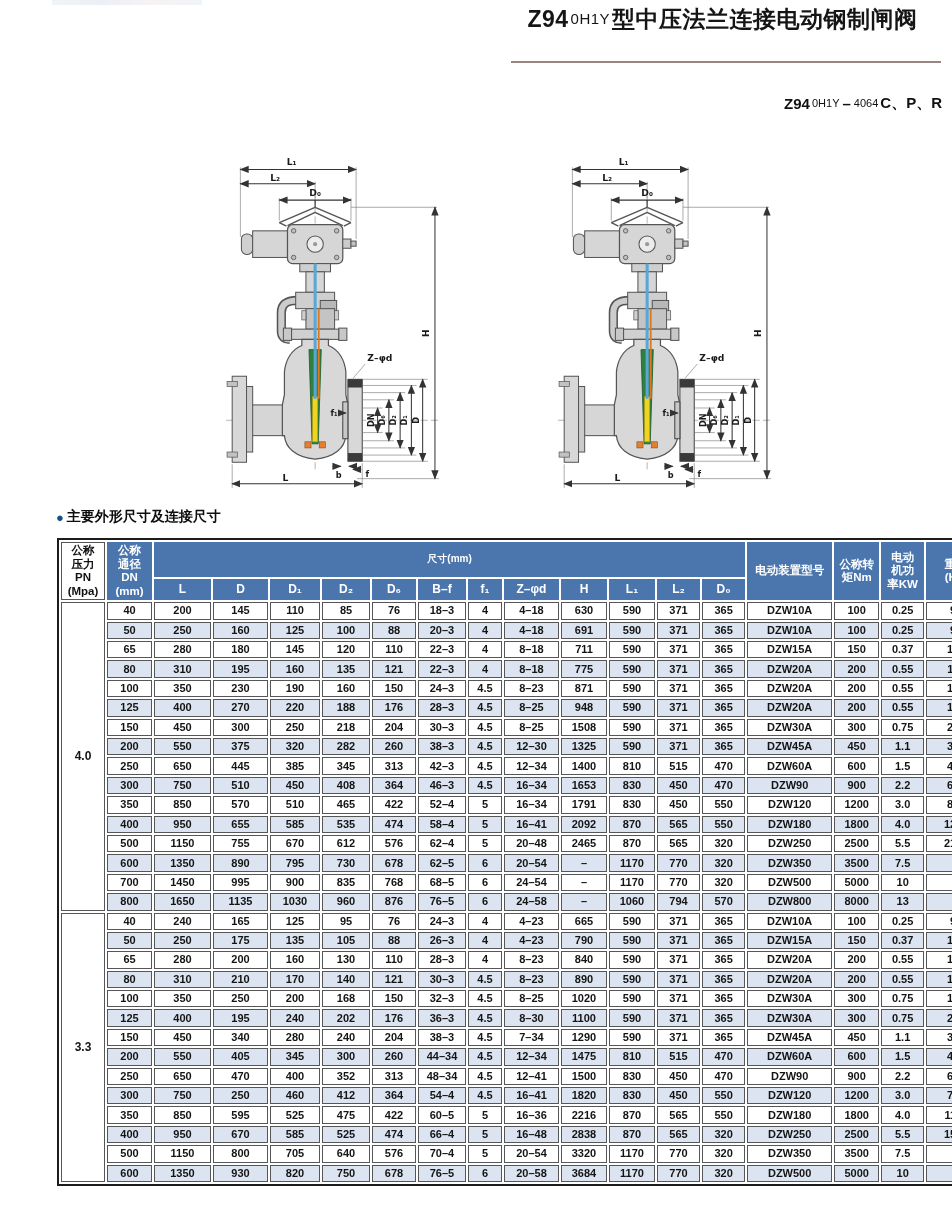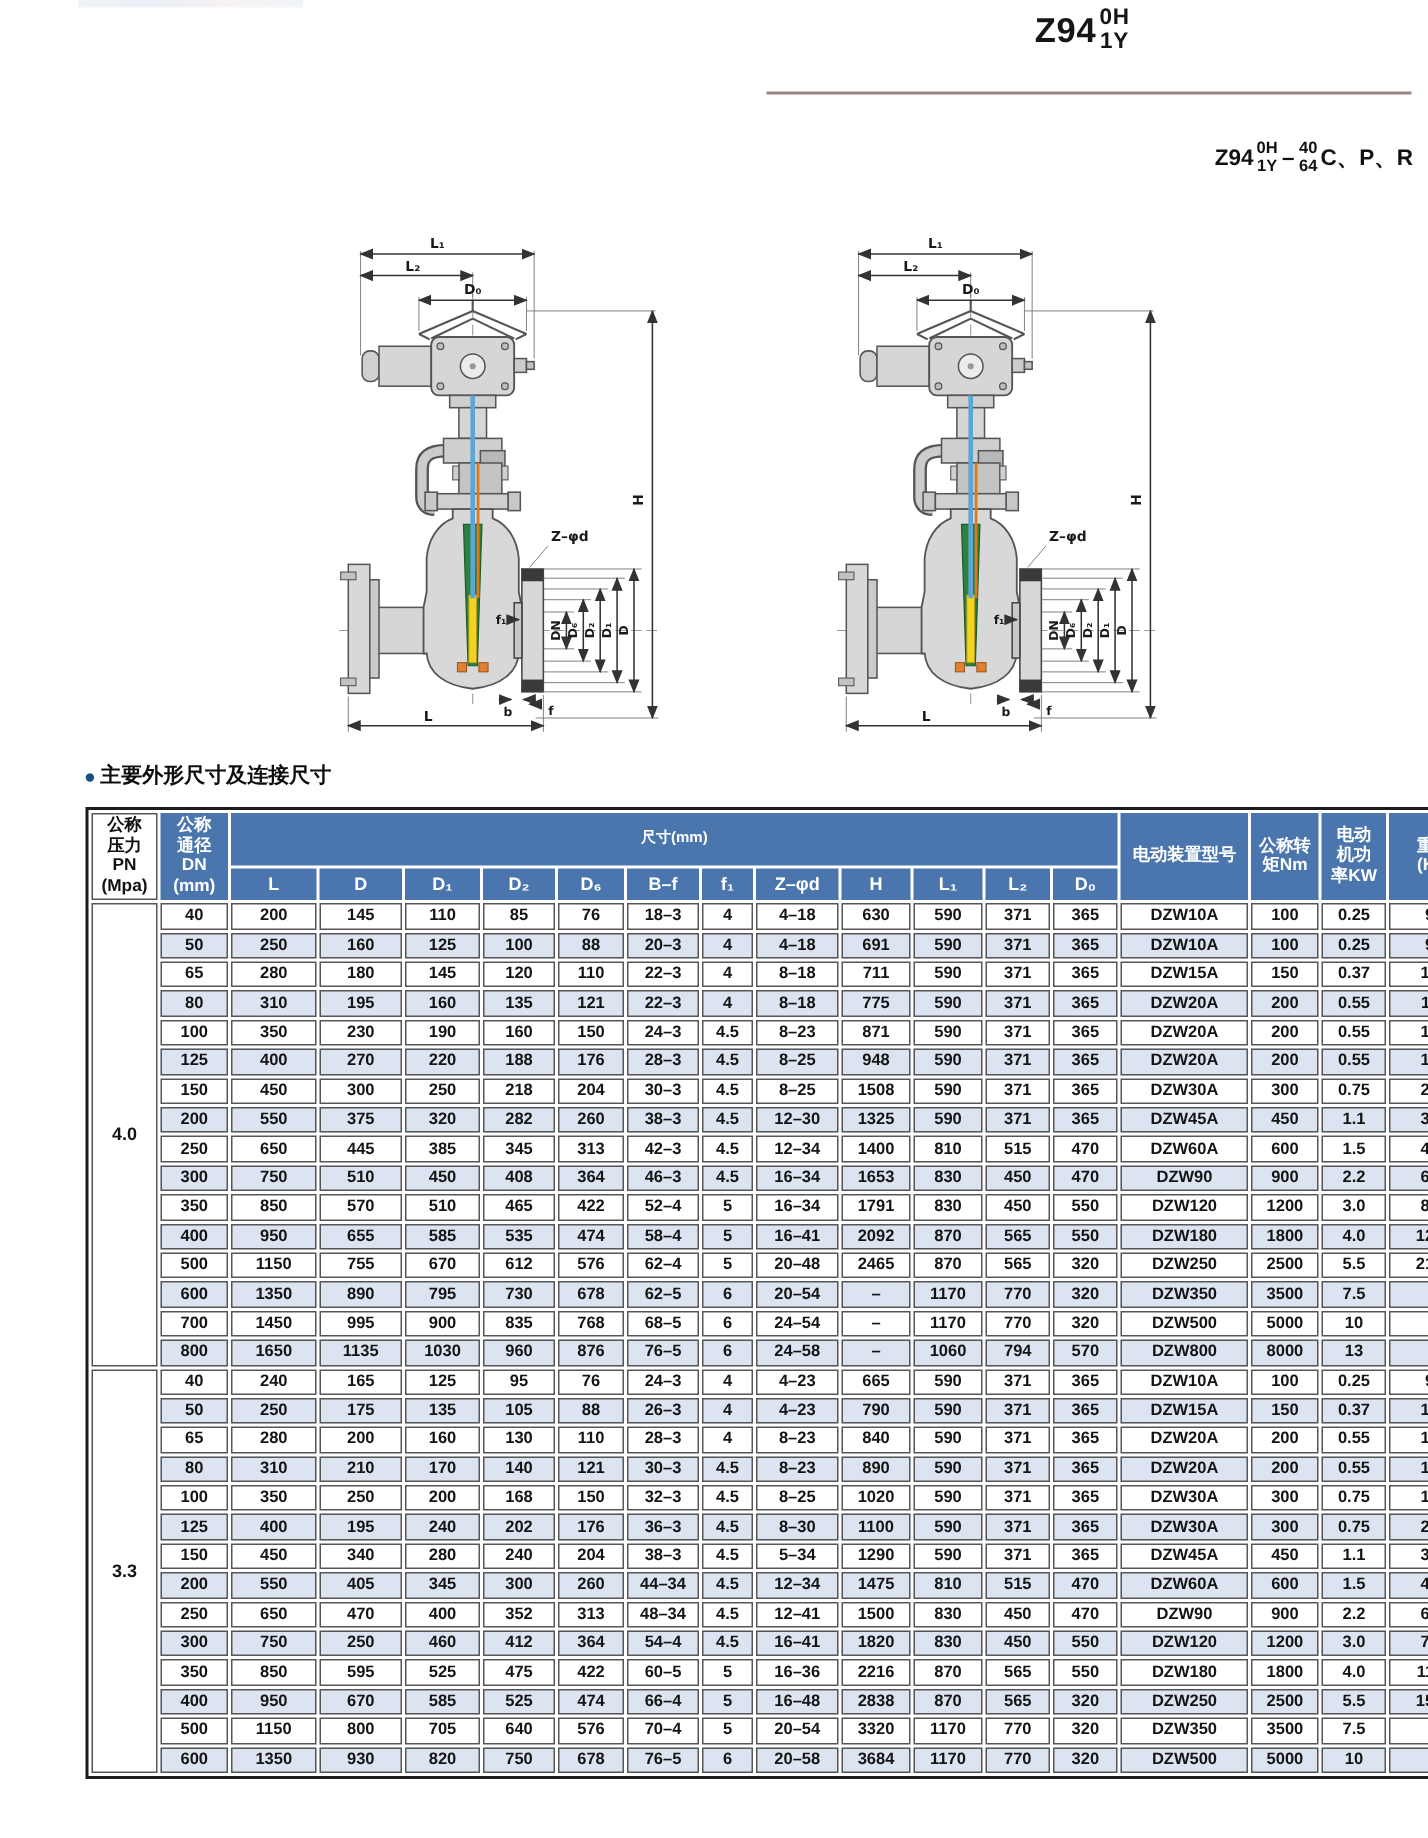--- a/index.html
+++ b/index.html
@@ -3,22 +3,22 @@
 <meta charset="utf-8">
 <style>
   html,body{margin:0;padding:0;background:#fff}
   .page{position:relative;width:952px;height:1213px;background:#fff;overflow:hidden;
         font-family:"Liberation Sans","DejaVu Sans",sans-serif;color:#141414}
   .artifact{position:absolute;left:52px;top:0;width:150px;height:5px;
             background:linear-gradient(90deg,#eef3f7,#e9eef5,#f6f1f3,#eef3f7);opacity:.9}
   
   .title{position:absolute;left:500px;top:4px;width:445px;display:flex;align-items:center;
          justify-content:center;font-weight:bold;font-size:23px;color:#151515;letter-spacing:.5px}
-  .frac{display:inline-flex;flex-direction:column;align-items:center;
-        line-height:1.08;margin:0 2px;font-weight:bold}
+  .frac{display:inline-flex;flex-direction:row;align-items:center;
+        line-height:1.08;margin:0 2px;font-weight:normal}
   .title .frac{font-size:15px}
   .rule{position:absolute;left:511px;top:61px;width:430px;height:2px;background:#9a8484}
   .model{position:absolute;left:620px;top:94px;width:322px;display:flex;align-items:center;
          justify-content:flex-end;font-weight:bold;font-size:15px;color:#111}
   .model .frac{font-size:11px}
   .model .dash{margin:0 1px}
   
   .drawing{position:absolute;top:148px;width:256px;height:350px}
   .draw-a{left:224px}.draw-b{left:556px}
   .dlabel{font-family:"DejaVu Sans","Liberation Sans",sans-serif;font-weight:bold;fill:#1a1a1a}
@@ -45,20 +45,21 @@
 <div class="page">
 
   <div class="artifact"></div>
 
   <div class="title">
     <span>Z94</span>
       <span class="frac">
         <span>0H</span>
         <span>1Y</span>
       </span>
+      <span>型中压法兰连接电动钢制闸阀</span>
   </div>
 
   <div class="rule"></div>
 
   <div class="model">
     <span>Z94</span>
       <span class="frac">
         <span>0H</span>
         <span>1Y</span>
       </span>
@@ -824,21 +825,21 @@
         </tr>
         <tr>
           <td>150</td>
           <td>450</td>
           <td>340</td>
           <td>280</td>
           <td>240</td>
           <td>204</td>
           <td>38–3</td>
           <td>4.5</td>
-          <td>5–34</td>
+          <td>7–34</td>
           <td>1290</td>
           <td>590</td>
           <td>371</td>
           <td>365</td>
           <td>DZW45A</td>
           <td>450</td>
           <td>1.1</td>
           <td>317</td>
         </tr>
         <tr>

